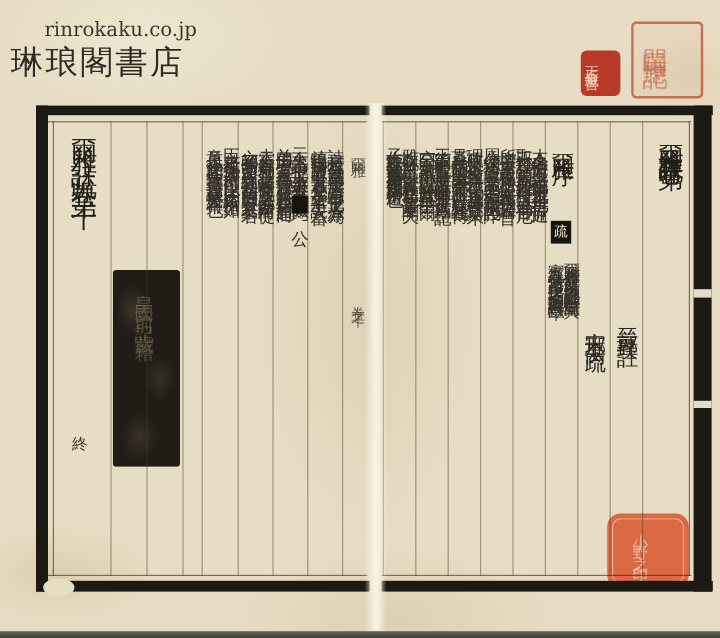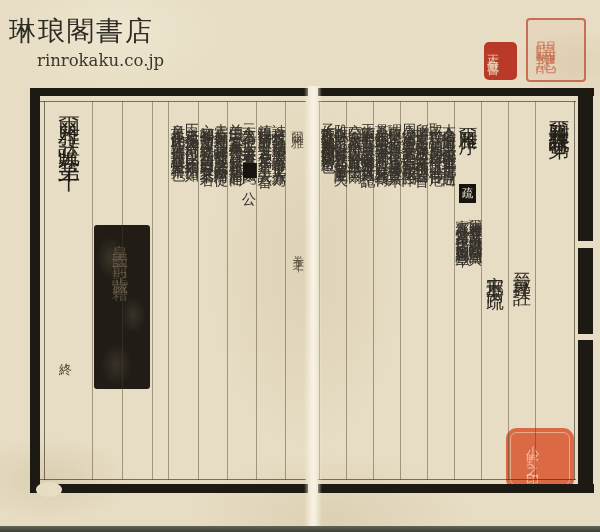--- a/index.html
+++ b/index.html
@@ -32,22 +32,22 @@
   .zhu-box{width:14px;height:15px;font-size:10px;line-height:15px;letter-spacing:0;margin:2px 0;}
   .seal-chars{color:rgba(247,235,214,.62);}
   .notch{position:absolute; background:#e7ddc4; z-index:5; border-radius:50%;}
 </style>
 </head>
 <body>
 
 <div id="stage">
 
   <div class="abs" style="left:9px;top:13px;">
+    <div style="font-size:16.5px;color:#3a362e;margin-left:28px;margin-top:2px;">rinrokaku.co.jp</div>
     <div style="font-size:27px;letter-spacing:2px;color:#2e2b25;">琳琅閣書店</div>
-    <div style="font-size:16.5px;color:#3a362e;margin-left:28px;margin-top:2px;">rinrokaku.co.jp</div>
   </div>
 
   <div class="abs" style="left:526px;top:18px;width:56px;height:60px;border:2.5px solid rgba(191,84,58,.8);border-radius:4px;background:rgba(216,165,143,.12);">
     <div class="v seal-chars" style="left:7px;top:4px;font-size:21px;letter-spacing:4px;color:rgba(198,96,66,.6);height:52px;display:flex;flex-wrap:wrap;">門曝應記</div>
   </div>
   <div class="abs" style="left:484px;top:42px;width:33px;height:38px;background:#b93a28;border-radius:5px;">
     <div class="v seal-chars" style="left:3px;top:3px;height:32px;font-size:12px;letter-spacing:3px;display:flex;flex-wrap:wrap;color:rgba(236,217,188,.85);">正石藏書</div>
   </div>
 
   <div class="bline" style="left:30px;top:88px;width:278px;height:8px;"></div>

